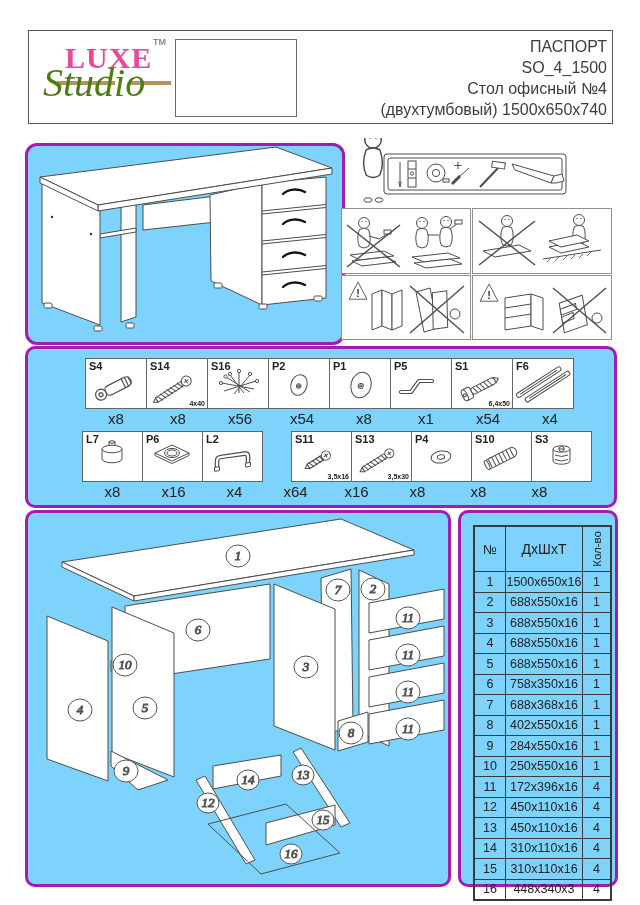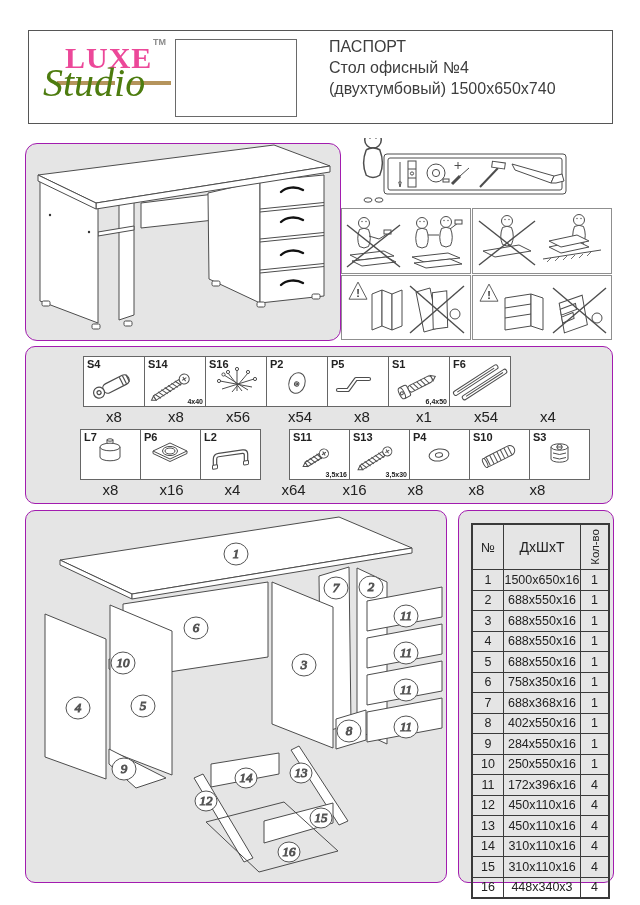--- a/index.html
+++ b/index.html
@@ -1,33 +1,33 @@
 <!DOCTYPE html>
 <html><head>
 <meta charset="utf-8">
 <style>
   html,body{margin:0;padding:0;background:#fff;}
   .page{position:relative;width:640px;height:905px;background:#fff;overflow:hidden;
         font-family:"Liberation Sans",sans-serif;color:#333;}
   .abs{position:absolute;}
-  .rbox{position:absolute;border:1px solid #a21caf;border-radius:10px;background:#e5e5e5;}
+  .rbox{position:absolute;border:3px solid #a21caf;border-radius:10px;background:#7dd3fc;}
   .sqbox{position:absolute;border:1px solid #8f8f8f;background:#fff;}
 
   
   .header-box{position:absolute;left:28px;top:30px;width:583px;height:92px;border:1px solid #565656;}
   .logo{position:absolute;left:10px;top:2px;width:132px;height:88px;}
   .logo-luxe{position:absolute;left:26px;top:8px;font-family:"Liberation Serif",serif;
              font-weight:bold;font-size:30px;letter-spacing:1px;color:#ec4899;}
   .logo-tm{position:absolute;left:114px;top:4px;font-size:9px;font-weight:bold;color:#8a8a8a;}
   .logo-bar1{position:absolute;left:18px;top:48px;width:58px;height:4px;background:#b5945c;}
   .logo-bar2{position:absolute;left:90px;top:48px;width:42px;height:4px;background:#b5945c;}
   .logo-studio{position:absolute;left:4px;top:26px;font-family:"Liberation Serif",serif;
              font-style:italic;font-size:40px;color:#4d7c0f;}
   .photo-box{position:absolute;left:146px;top:8px;width:120px;height:76px;border:1px solid #6a6a6a;background:#fff;}
-  .title-block{position:absolute;left:300px;top:5px;width:278px;text-align:left;
+  .title-block{position:absolute;left:300px;top:5px;width:278px;text-align:right;
                font-size:16px;line-height:21px;color:#3d3d3d;}
 
   
   .hw-row{position:absolute;display:flex;}
   .hw-cell{position:relative;width:60px;height:49px;border:1px solid #666;margin-left:-1px;background:#fff;}
   .hw-cell:first-child{margin-left:0;}
   .hw-code{position:absolute;left:3px;top:1px;font-size:11px;font-weight:bold;color:#222;z-index:2;}
   .hw-size{position:absolute;right:2px;bottom:1px;font-size:7px;font-weight:bold;color:#222;z-index:2;}
   .hw-icon{position:absolute;left:0;top:0;}
   .hw-qty-row{position:absolute;display:flex;justify-content:space-between;}
@@ -71,20 +71,21 @@
     <div class="logo">
       <span class="logo-luxe">LUXE</span>
       <span class="logo-tm">TM</span>
       <div class="logo-bar1"></div>
       <div class="logo-bar2"></div>
       <span class="logo-studio">Studio</span>
     </div>
     <div class="photo-box"></div>
     <div class="title-block">
       <div>ПАСПОРТ</div>
+      <div>SO_4_1500</div>
       <div>Стол офисный №4</div>
       <div>(двухтумбовый) 1500х650х740</div>
     </div>
   </div>
 
   <div class="rbox" style="left:25px;top:143px;width:314px;height:196px;border-radius:12px;">
     <svg width="312" height="194" viewBox="0 0 312 194">
       <g stroke="#4d4d4d" stroke-width="1" fill="#fff" stroke-linejoin="round">
 
         <polygon points="115,59 188,50 188,76 115,84"></polygon>
@@ -306,20 +307,31 @@
         </svg>
         <span class="hw-size"></span>
       </div>
       <div class="hw-cell">
         <span class="hw-code">P2</span>
         <svg class="hw-icon" width="60" height="49" viewBox="0 0 60 49">
           <g stroke="#4d4d4d" fill="#fff" stroke-width="1" transform="rotate(18 30 26)">
             <ellipse cx="30" cy="26" rx="8" ry="10.5"></ellipse>
               <circle cx="30" cy="27" r="2.2"></circle>
               <circle cx="30" cy="27" r="0.9"></circle>
+          </g>
+        </svg>
+        <span class="hw-size"></span>
+      </div>
+      <div class="hw-cell">
+        <span class="hw-code">P1</span>
+        <svg class="hw-icon" width="60" height="49" viewBox="0 0 60 49">
+          <g stroke="#4d4d4d" fill="#fff" stroke-width="1" transform="rotate(15 31 26)">
+            <ellipse cx="31" cy="26" rx="10" ry="13"></ellipse>
+              <circle cx="31" cy="27" r="2.5"></circle>
+              <circle cx="31" cy="27" r="1"></circle>
           </g>
         </svg>
         <span class="hw-size"></span>
       </div>
       <div class="hw-cell">
         <span class="hw-code">P5</span>
         <svg class="hw-icon" width="60" height="49" viewBox="0 0 60 49">
           <path d="M10,33 h10 l8,-11 h13" fill="none" stroke="#4d4d4d" stroke-width="4.2" stroke-linecap="round" stroke-linejoin="round"></path>
           <path d="M10,33 h10 l8,-11 h13" fill="none" stroke="#fff" stroke-width="2" stroke-linecap="round" stroke-linejoin="round"></path>
         </svg>

